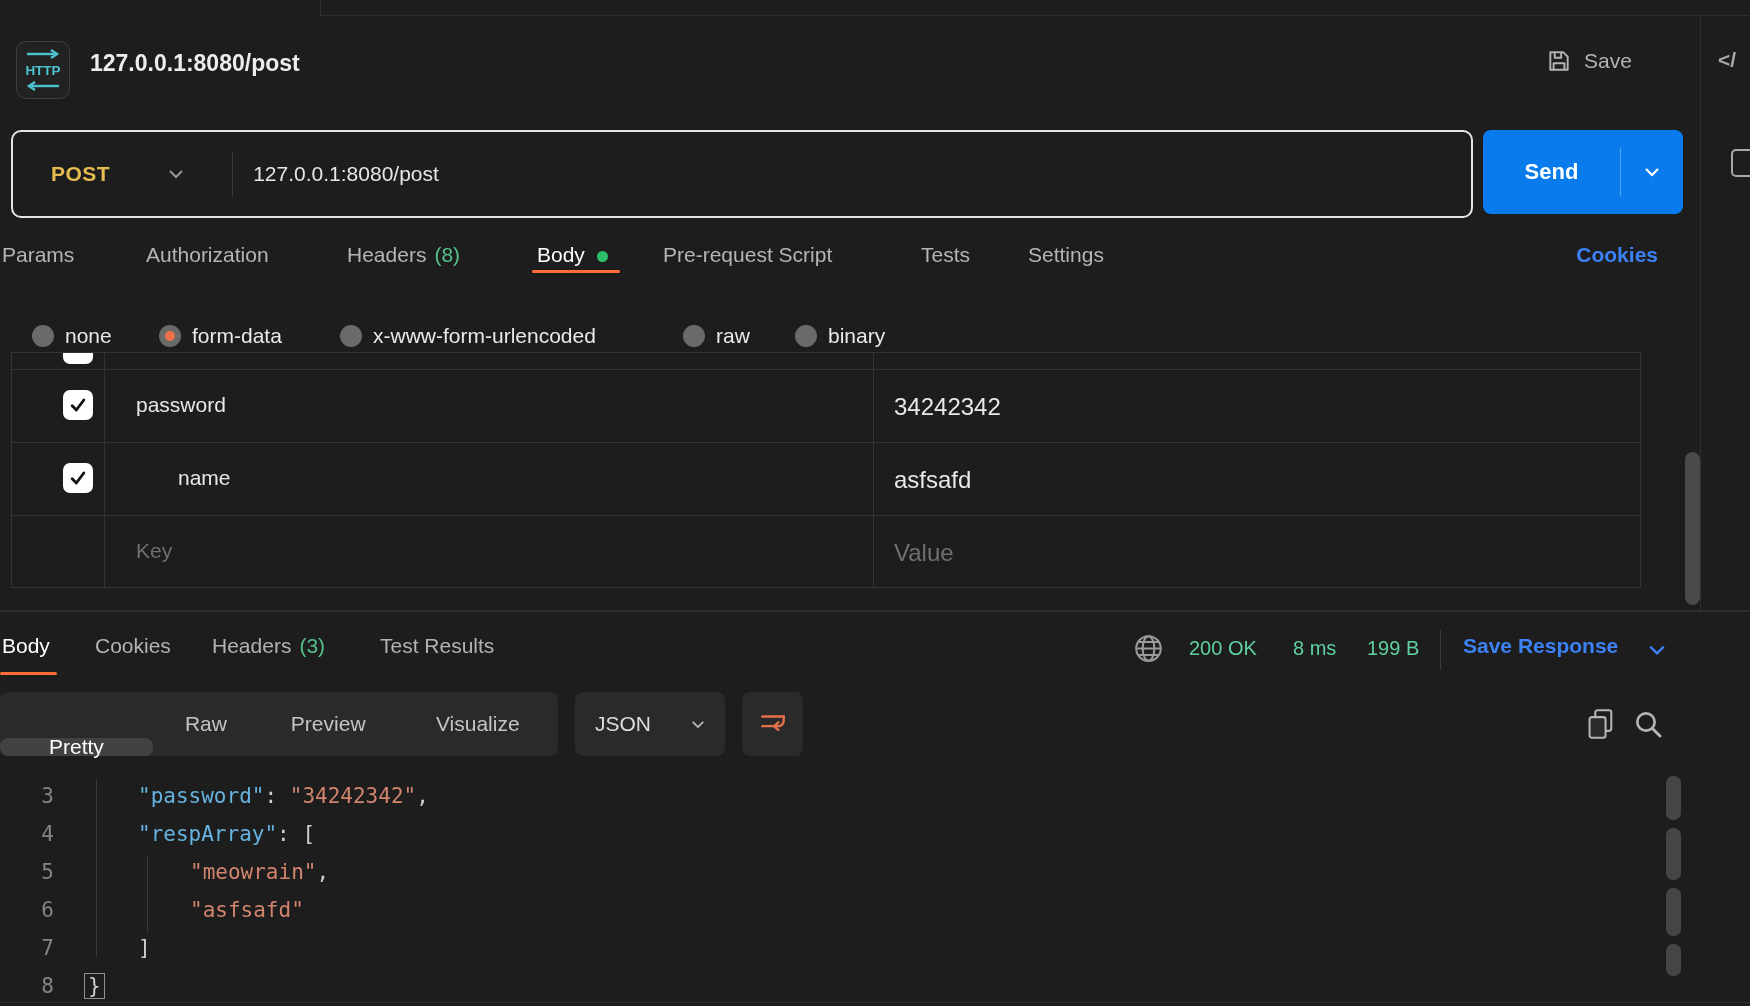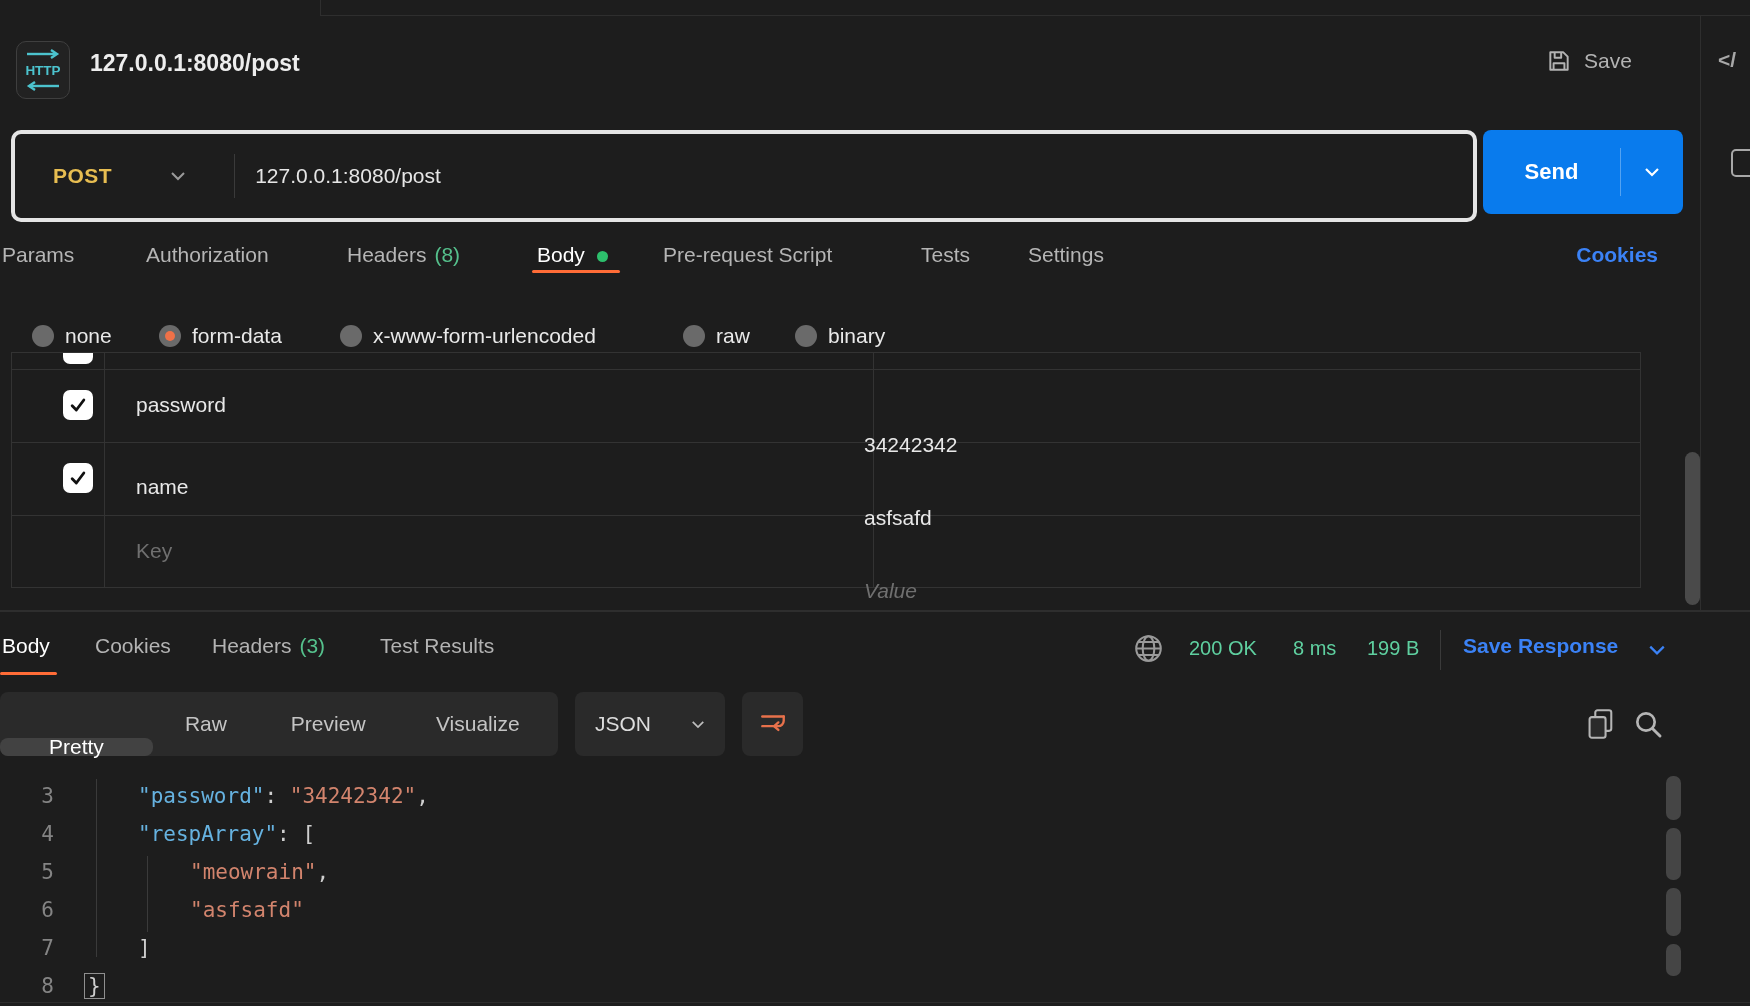--- a/index.html
+++ b/index.html
@@ -10,21 +10,21 @@
   .vline{position:absolute;width:1px;background:#2e2e2e;}
 
   
   .http-badge{left:16px;top:41px;width:52px;height:56px;border:1.5px solid #3f3f3f;border-radius:10px;
               background:#222;display:flex;align-items:center;justify-content:center;}
   .page-title{left:90px;top:50px;font-size:23px;font-weight:bold;color:#ededed;}
   .save-btn{left:1546px;top:48px;display:flex;align-items:center;gap:12px;color:#b3b3b3;font-size:21px;cursor:pointer;}
   .rail-icon{color:#a8a8a8;font-size:21px;font-weight:600;}
 
   
-  .url-box{left:11px;top:130px;width:1458px;height:84px;border:4px solid #e5e5e5;border-radius:10px;
+  .url-box{left:11px;top:130px;width:1458px;height:84px;border:2px solid #e5e5e5;border-radius:10px;
            display:flex;align-items:center;}
   .method{margin-left:38px;font-size:21px;font-weight:bold;color:#e7bd51;letter-spacing:.5px;}
   .method-chev{margin-left:58px;}
   .url-divider{margin-left:48px;width:1px;height:44px;background:#3a3a3a;}
   .url-text{margin-left:20px;font-size:21px;color:#e6e6e6;}
   .send-btn{left:1483px;top:130px;width:200px;height:84px;background:#097bed;border-radius:8px;
             display:flex;align-items:center;color:#fff;cursor:pointer;justify-content:space-between;}
   .send-label{width:137px;text-align:center;font-size:22px;font-weight:bold;}
   .send-sep{width:1px;height:48px;background:rgba(255,255,255,.3);}
   .send-chev{flex:1;display:flex;justify-content:center;}
@@ -43,21 +43,21 @@
   .radio.sel::after{content:"";position:absolute;left:6px;top:6px;width:10px;height:10px;border-radius:50%;background:#ef7148;}
 
   
   .ftable{left:11px;top:352px;width:1630px;height:236px;border:1px solid #333;box-sizing:border-box;}
   .ftable .rline{position:absolute;left:0;width:100%;height:1px;background:#333;}
   .ftable .cline{position:absolute;top:0;width:1px;height:100%;background:#333;}
   .chk{position:absolute;left:51px;width:30px;height:30px;background:#fff;border-radius:7px;
        display:flex;align-items:center;justify-content:center;cursor:pointer;}
   .chk-partial{position:absolute;left:51px;top:0;width:30px;height:11px;background:#fff;border-radius:0 0 7px 7px;}
   .cellk{position:absolute;left:124px;font-size:21px;color:#e8e8e8;}
-  .cellv{position:absolute;left:852px;font-size:21px;color:#e8e8e8;margin-top:40px;}
+  .cellv{position:absolute;left:882px;font-size:24px;color:#e8e8e8;}
   .ph{color:#6f6f6f;}
   .scroll1{left:1685px;top:452px;width:15px;height:153px;background:#4a4a4a;border-radius:8px;}
 
   
   .resp-tab{position:absolute;top:634px;font-size:21px;color:#b3b3b3;cursor:pointer;white-space:nowrap;}
   .resp-tab.active{color:#fff;}
   .resp-tab .cnt{color:#55c08c;margin-left:8px;}
   .resp-underline{left:0;top:672px;width:57px;height:3px;background:#ff6c37;border-radius:2px;}
   .stat{position:absolute;top:637px;font-size:20px;color:#5fd0a0;white-space:nowrap;}
   .save-resp{left:1463px;top:634px;font-size:21px;font-weight:bold;color:#3b82f6;cursor:pointer;}
@@ -187,25 +187,25 @@
       </svg>
     </div>
     <div class="cellk" style="top:40px;">password</div>
     <div class="cellv" style="top:40px;">34242342</div>
 
     <div class="chk" style="top:110px;">
       <svg width="20" height="20" viewBox="0 0 24 24">
         <polyline points="5,13 10,18 19,6" fill="none" stroke="#111" stroke-width="3.4" stroke-linecap="round" stroke-linejoin="round"></polyline>
       </svg>
     </div>
-    <div class="cellk" style="top:122px;">name</div>
+    <div class="cellk" style="top:113px;margin-left:42px;">name</div>
     <div class="cellv" style="top:113px;">asfsafd</div>
 
     <div class="cellk ph" style="top:186px;">Key</div>
-    <div class="cellv ph" style="top:186px;font-style:italic;">Value</div>
+    <div class="cellv ph" style="top:186px;">Value</div>
   </div>
   <div class="abs scroll1"></div>
 
   <div class="hline" style="left:0;top:610px;width:1750px;height:2px;"></div>
 
   <div class="resp-tab active" style="left:2px;">Body</div>
   <div class="resp-tab" style="left:95px;">Cookies</div>
   <div class="resp-tab" style="left:212px;">
     <span>Headers</span><span class="cnt">(3)</span>
   </div>

